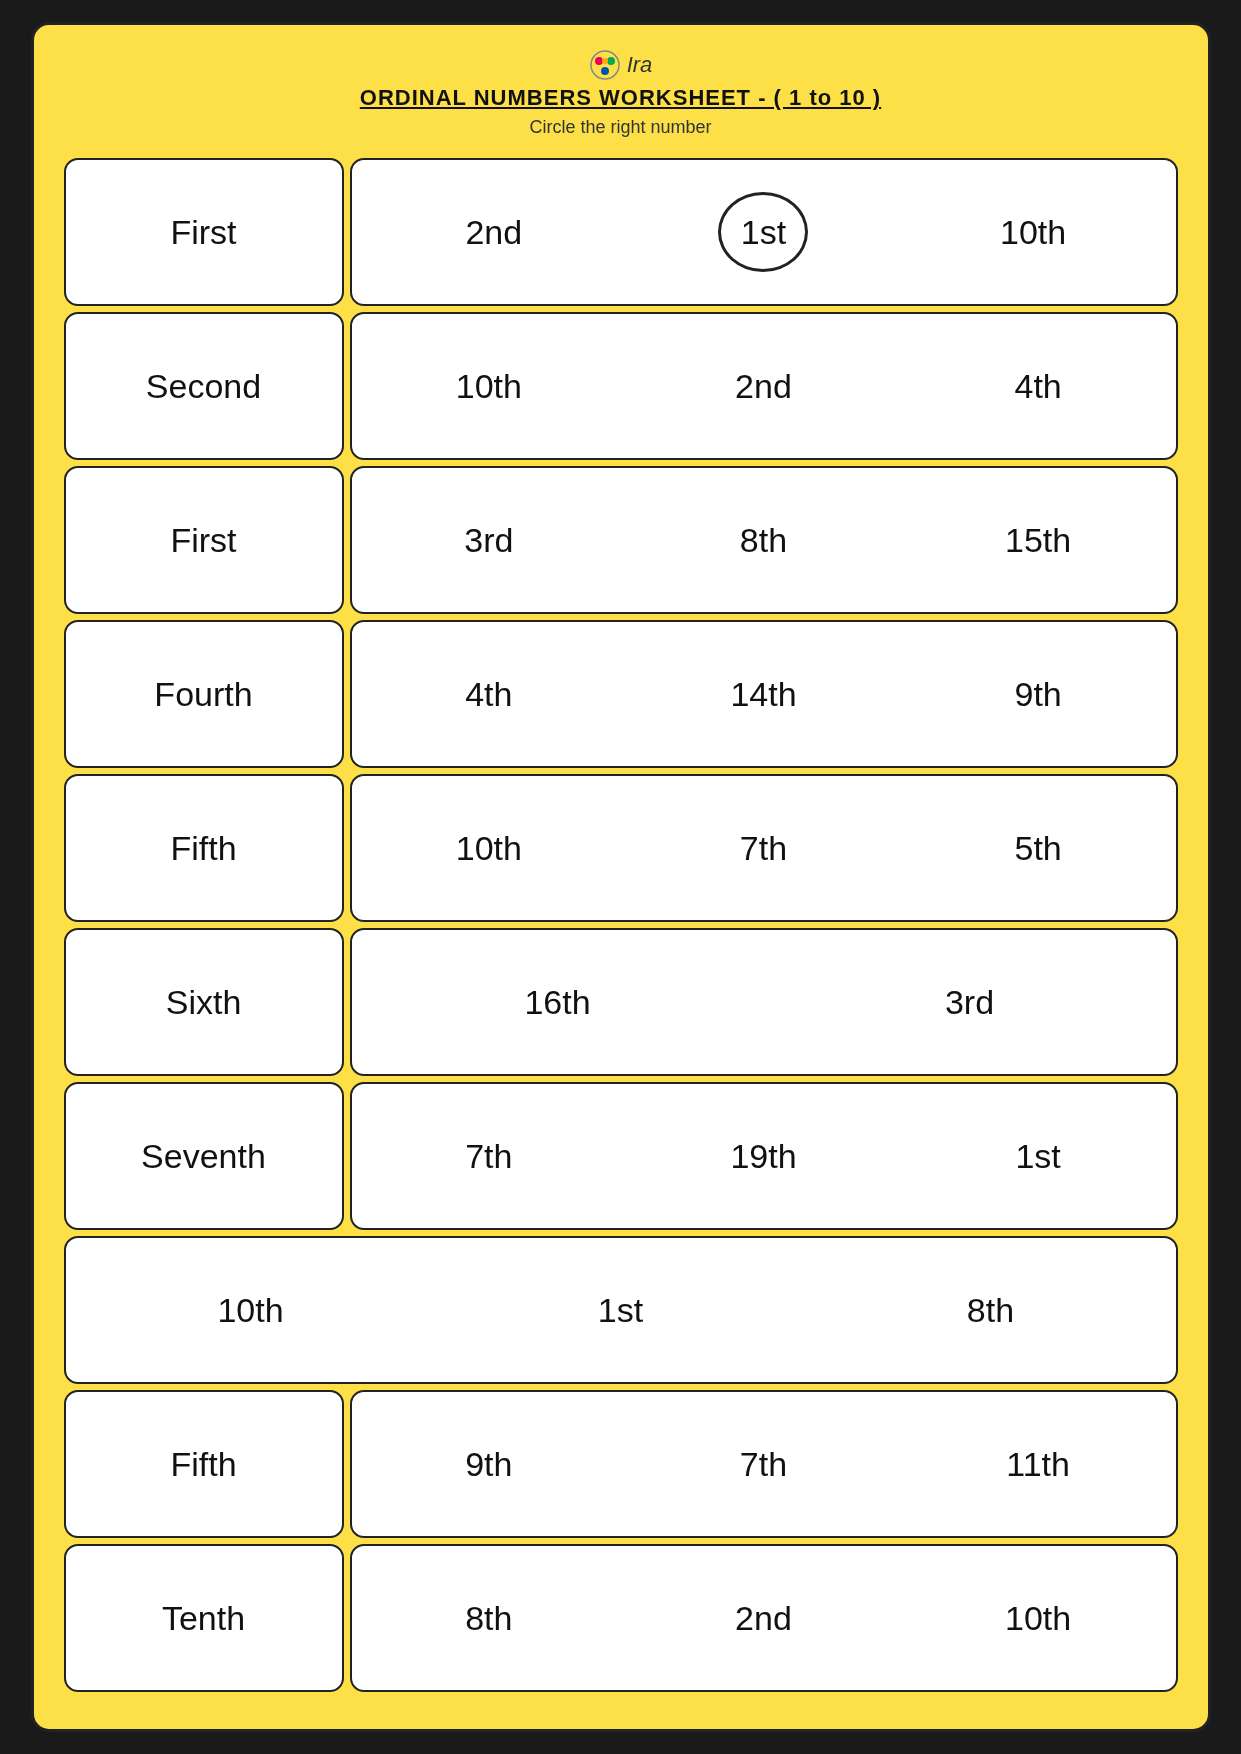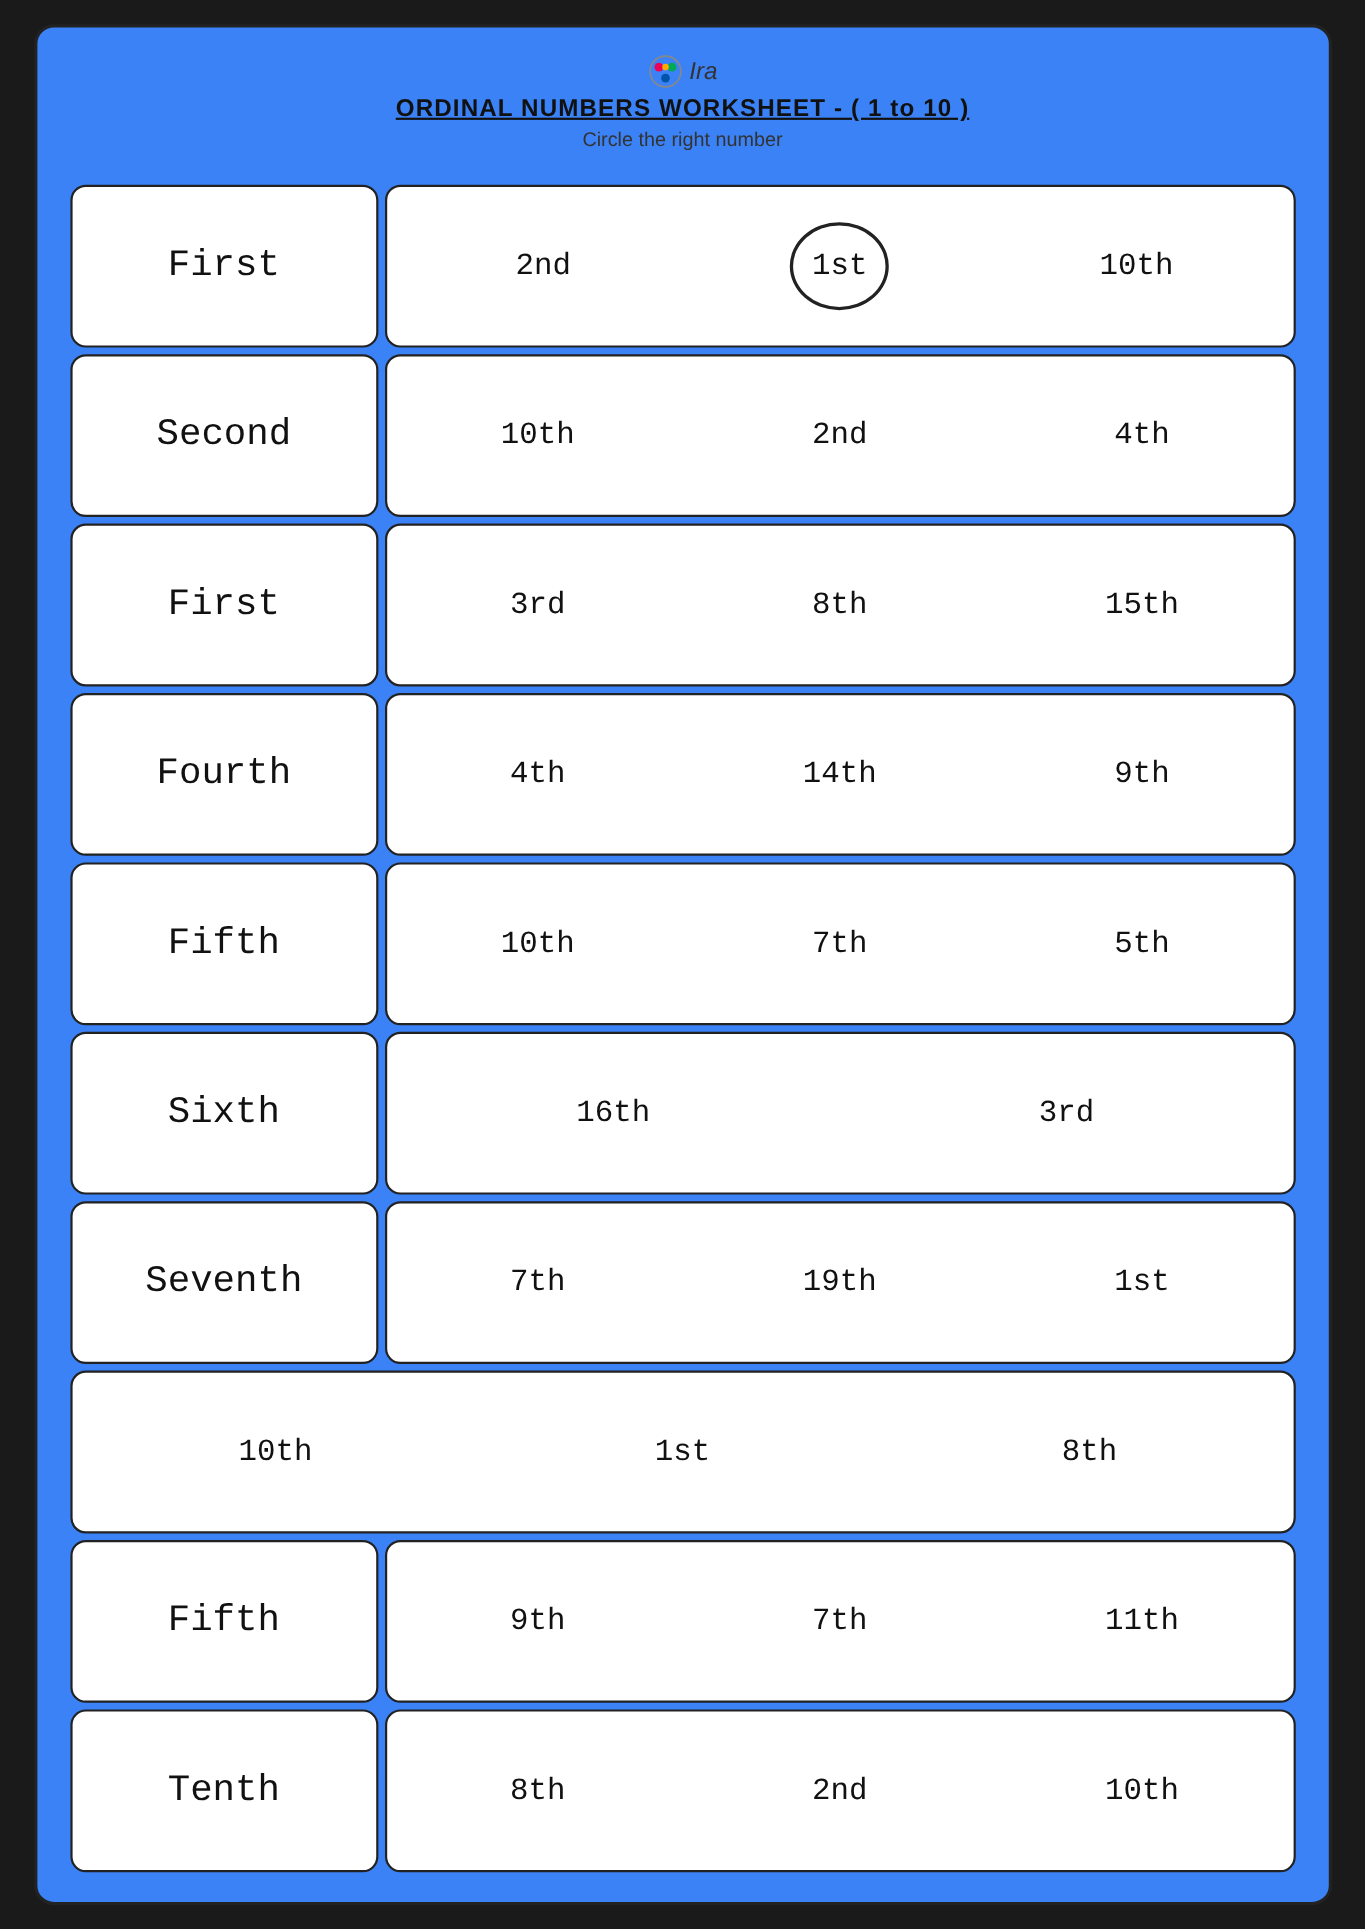--- a/index.html
+++ b/index.html
@@ -8,21 +8,21 @@
       height: 1754px;
       background: #1a1a1a;
       display: flex;
       align-items: center;
       justify-content: center;
       font-family: Arial, sans-serif;
     }
     .page {
       width: 1180px;
       height: 1710px;
-      background: #3b82f6;
+      background: #fde047;
       border-radius: 18px;
       border: 3px solid #222;
       display: flex;
       flex-direction: column;
       align-items: center;
       padding: 24px 30px 20px 30px;
     }
     .header {
       display: flex;
       flex-direction: column;
@@ -55,22 +55,21 @@
       font-size: 18px;
       color: #333;
       margin-top: 6px;
     }
     .table-container {
       width: 100%;
       flex: 1;
       display: flex;
       flex-direction: column;
       gap: 6px;
-      margin-top: 20px;
-      font-family: Liberation Mono, monospace;
+      margin-top: 10px;
     }
     .row {
       display: flex;
       flex-direction: row;
       gap: 0;
       height: 148px;
       width: 100%;
     }
     .cell-word {
       width: 280px;
@@ -90,21 +89,21 @@
       flex: 1;
       border: 2.5px solid #222;
       border-radius: 14px;
       display: flex;
       flex-direction: row;
       align-items: center;
       justify-content: space-around;
       background: #fff;
     }
     .option {
-      font-size: 28px;
+      font-size: 34px;
       color: #111;
       display: flex;
       align-items: center;
       justify-content: center;
       width: 120px;
       height: 80px;
       position: relative;
     }
     .option.circled {
       border: 3px solid #222;

